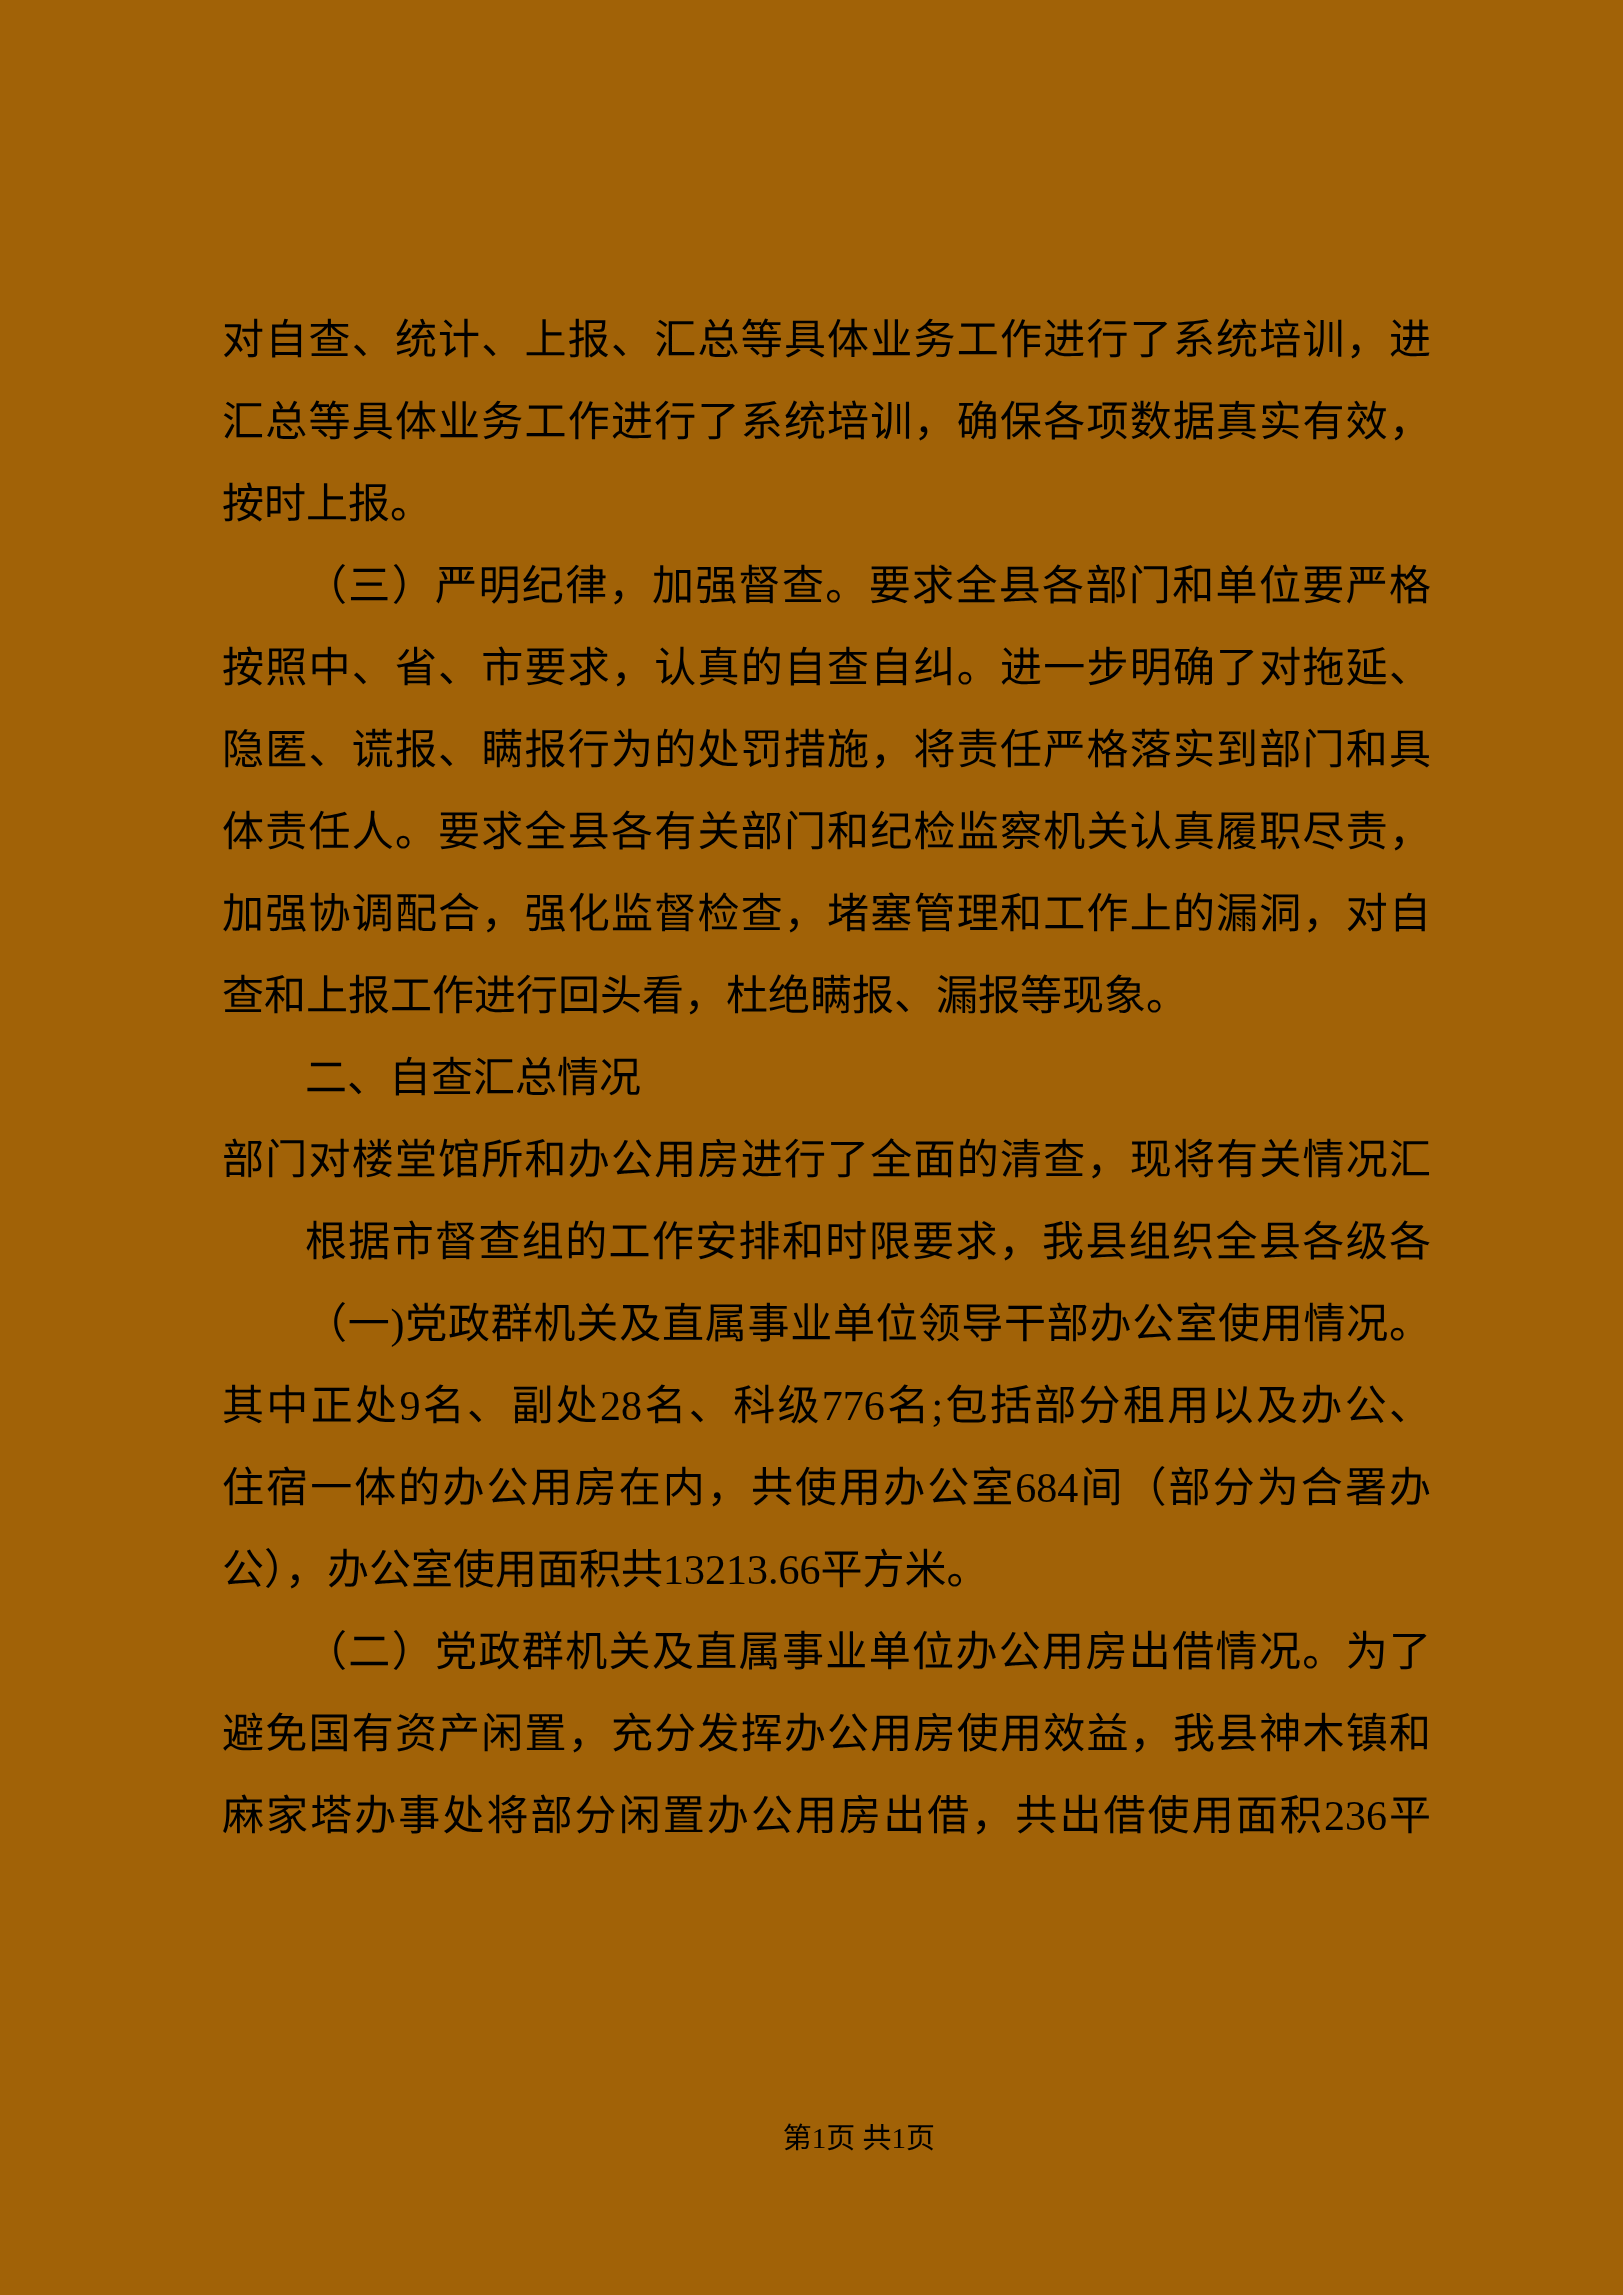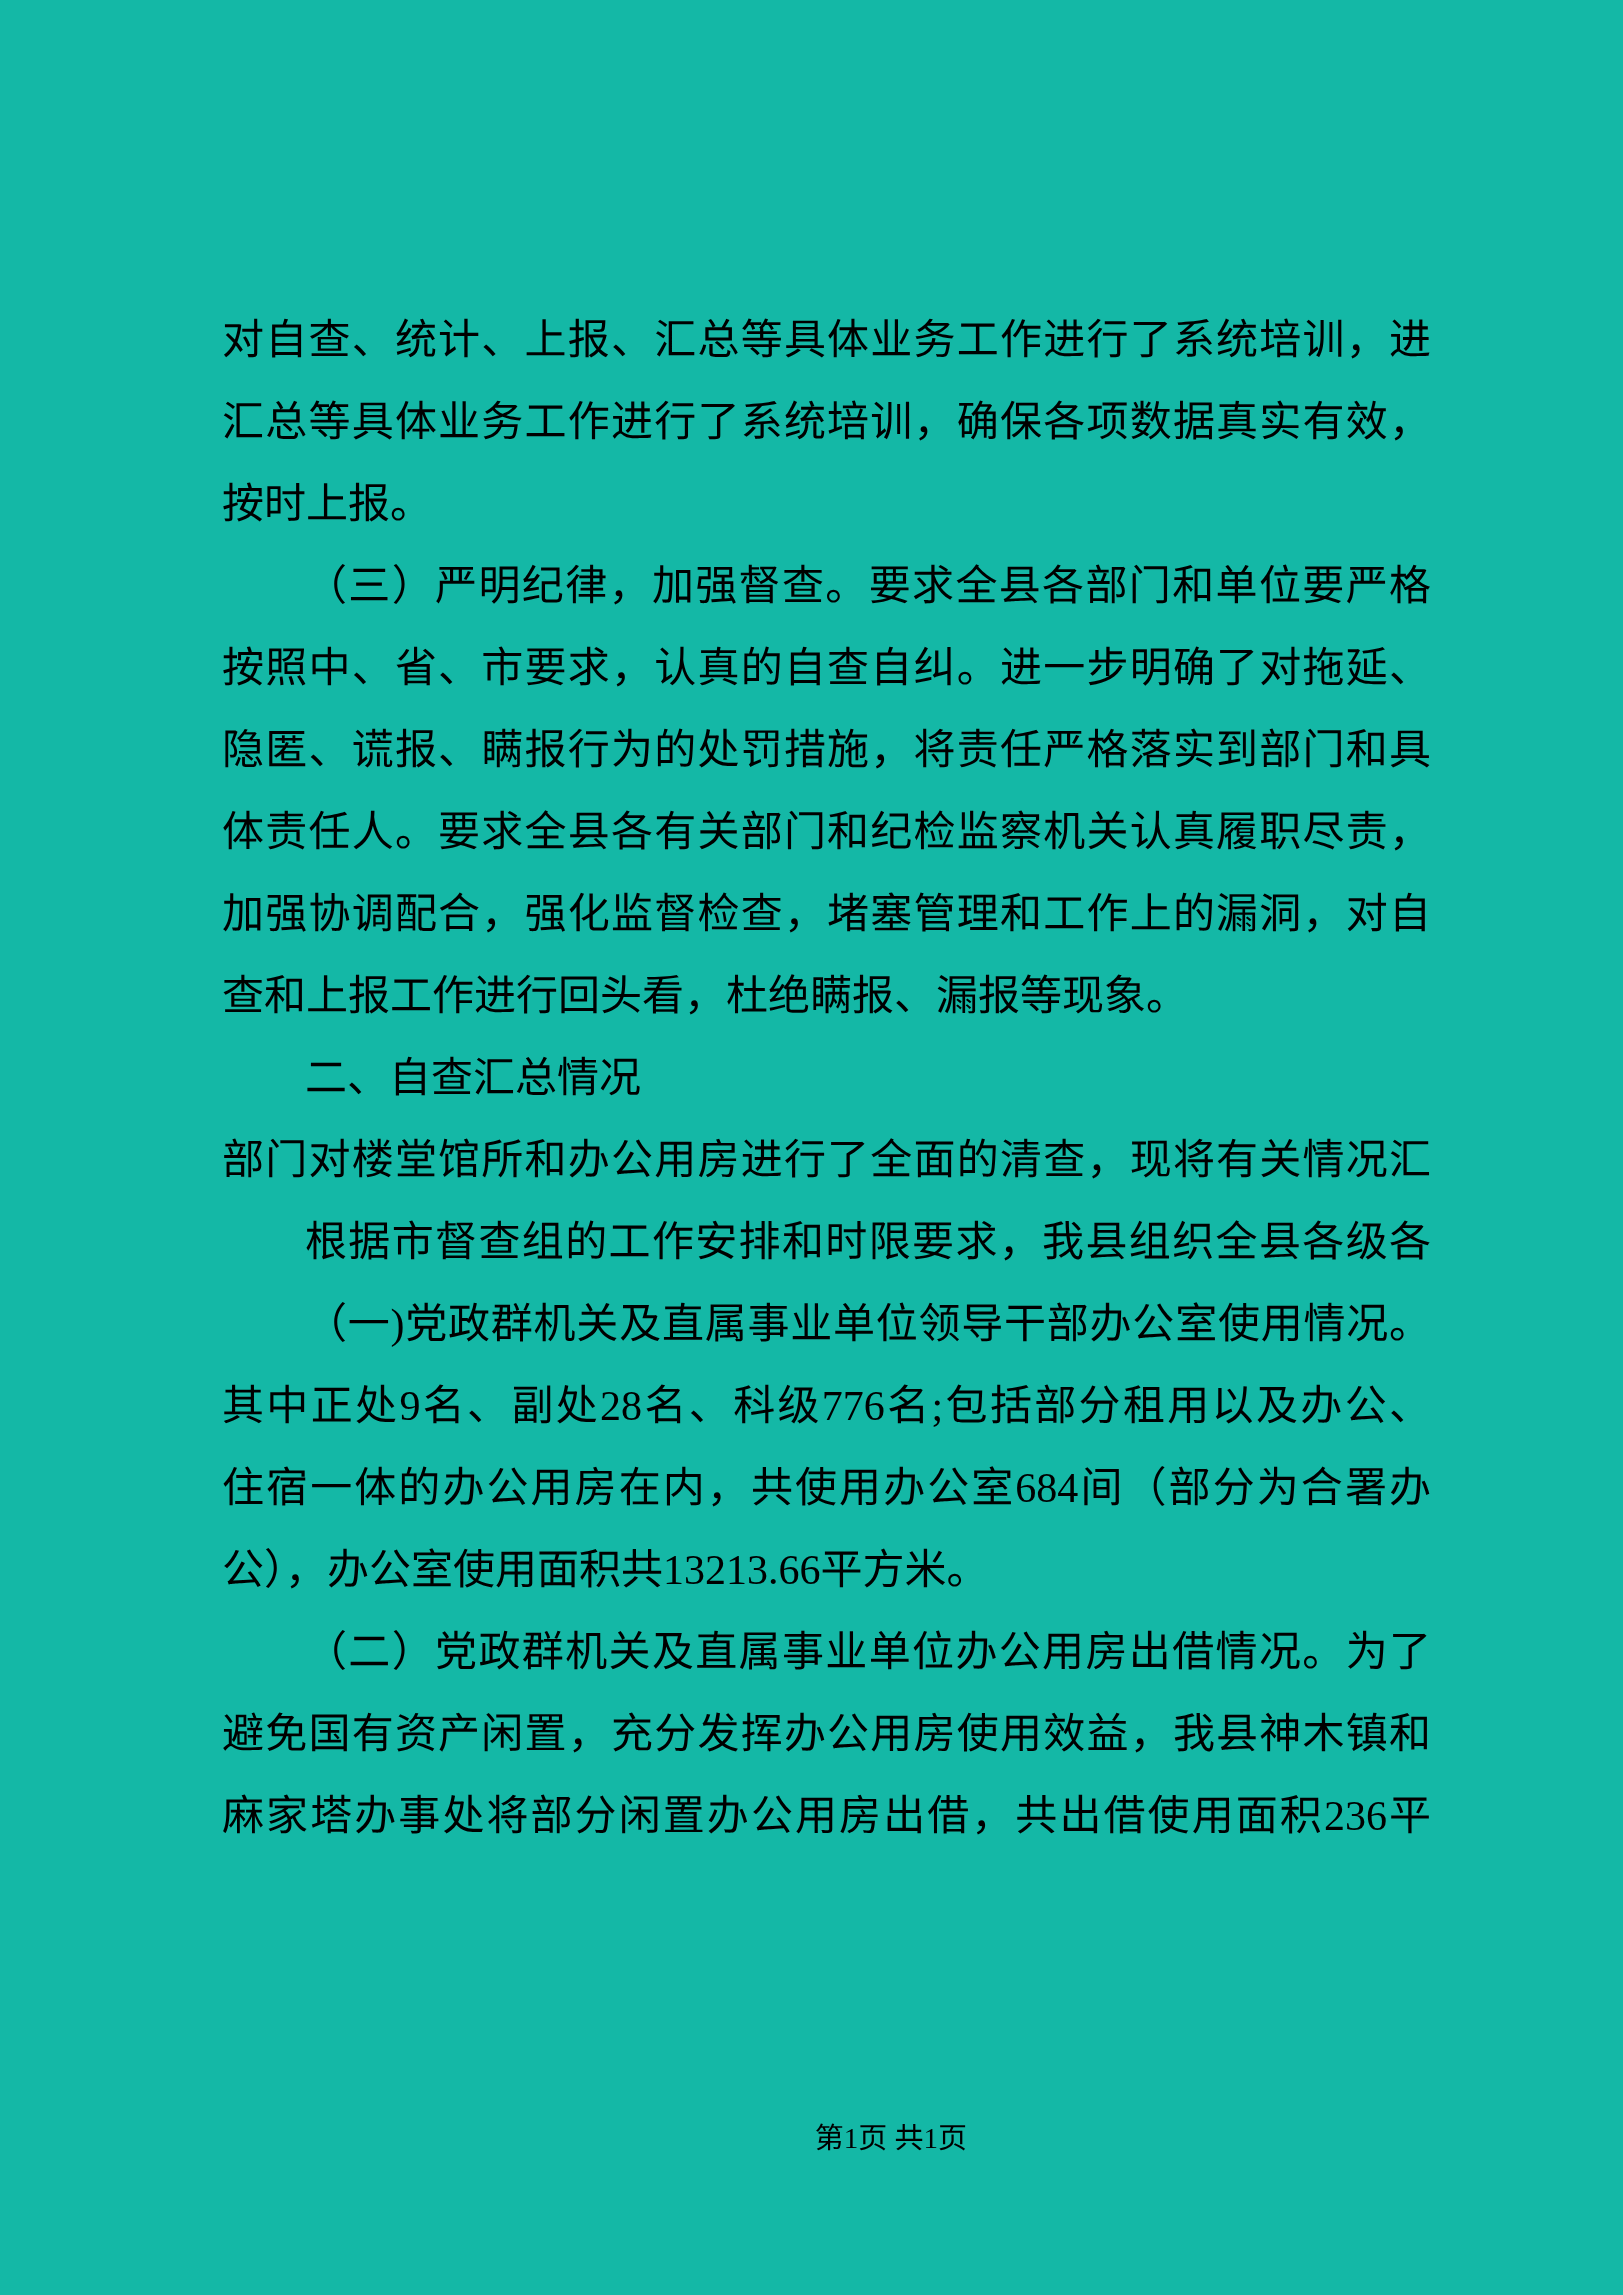--- a/index.html
+++ b/index.html
@@ -4,21 +4,21 @@
 <style>
   html, body {
     margin: 0;
     padding: 0;
     background: #ffffff;
   }
   .page {
     position: relative;
     width: 1623px;
     height: 2295px;
-    background: #14b8a6;
+    background: #a16207;
     overflow: hidden;
     color: #000000;
   }
   .doc-body {
     position: absolute;
     left: 222px;
     top: 299px;
     width: 1209px;
     font-family: "Liberation Serif", "DejaVu Serif", serif;
     font-size: 42px;
@@ -39,21 +39,20 @@
   .page-footer {
     position: absolute;
     top: 2121px;
     left: 859px;
     transform: translateX(-50%);
     font-family: "Liberation Serif", "DejaVu Serif", serif;
     font-size: 29px;
     line-height: 35px;
     white-space: nowrap;
     color: #000000;
-    margin-left: 32px;
   }
 </style>
 </head>
 <body>
 
 <div class="page">
   <div class="doc-body">
     <div class="line j">对自查、统计、上报、汇总等具体业务工作进行了系统培训，进</div>
     <div class="line j">汇总等具体业务工作进行了系统培训，确保各项数据真实有效，</div>
     <div class="line end">按时上报。</div>

